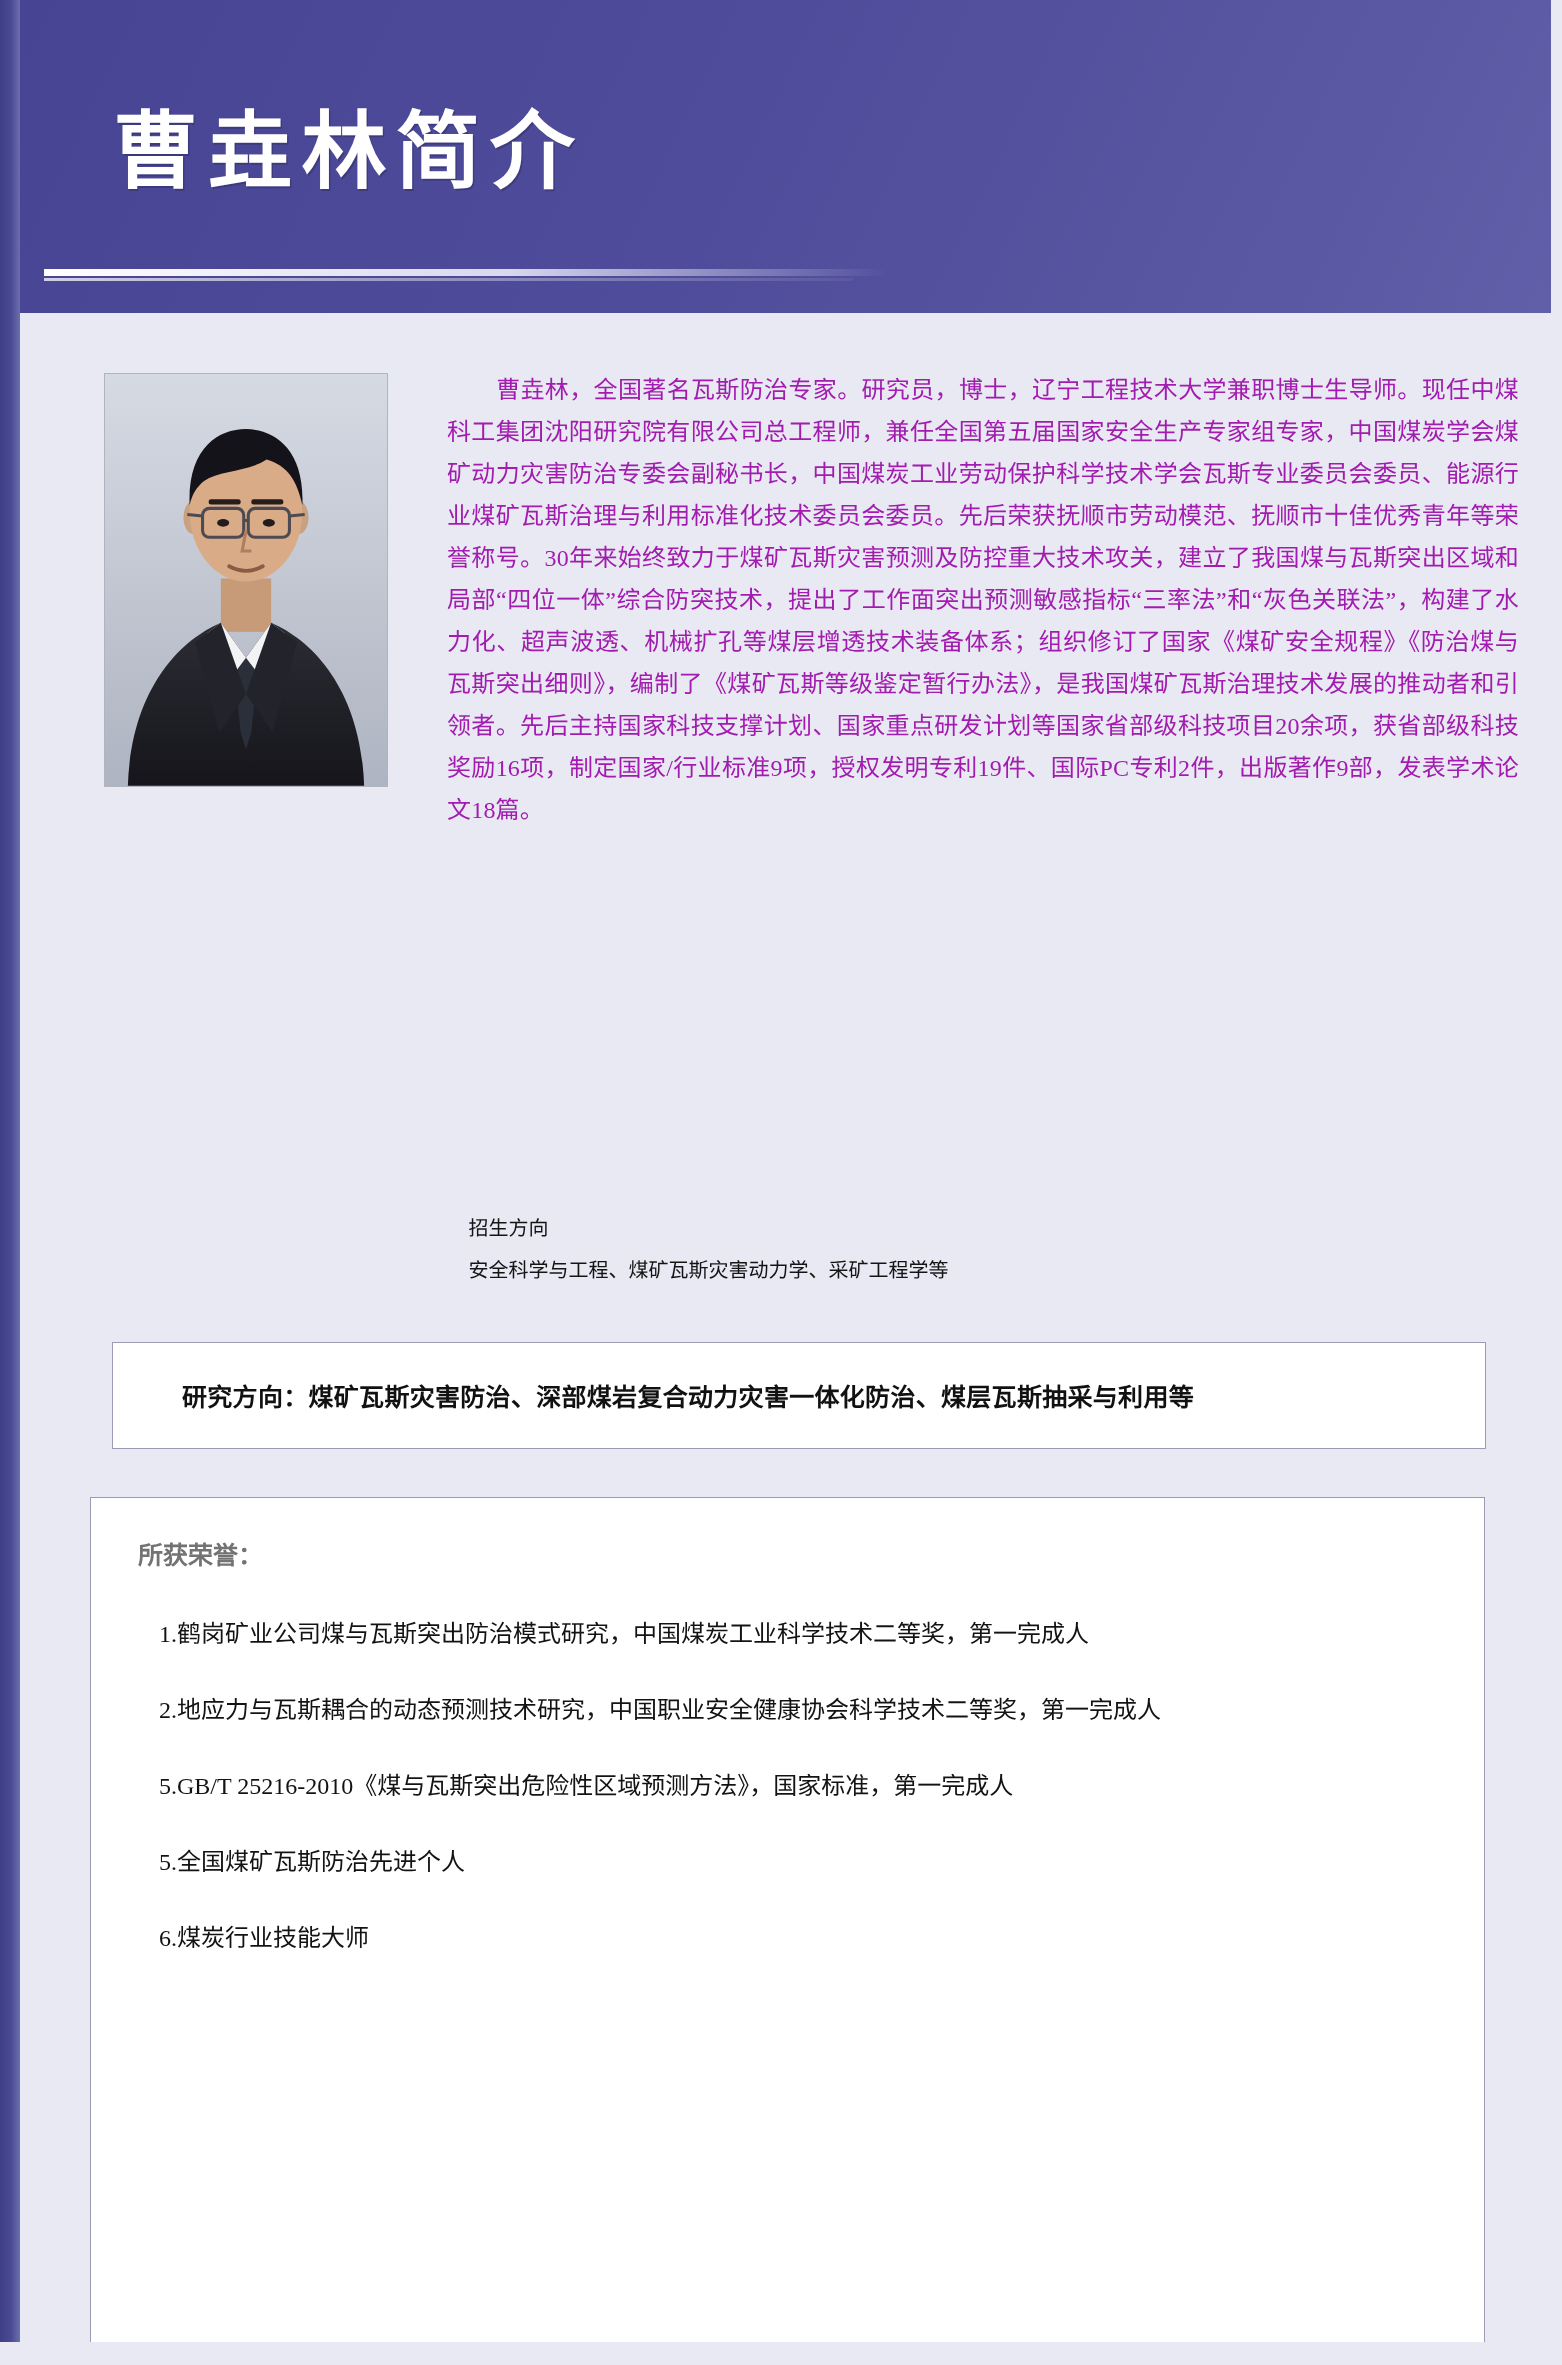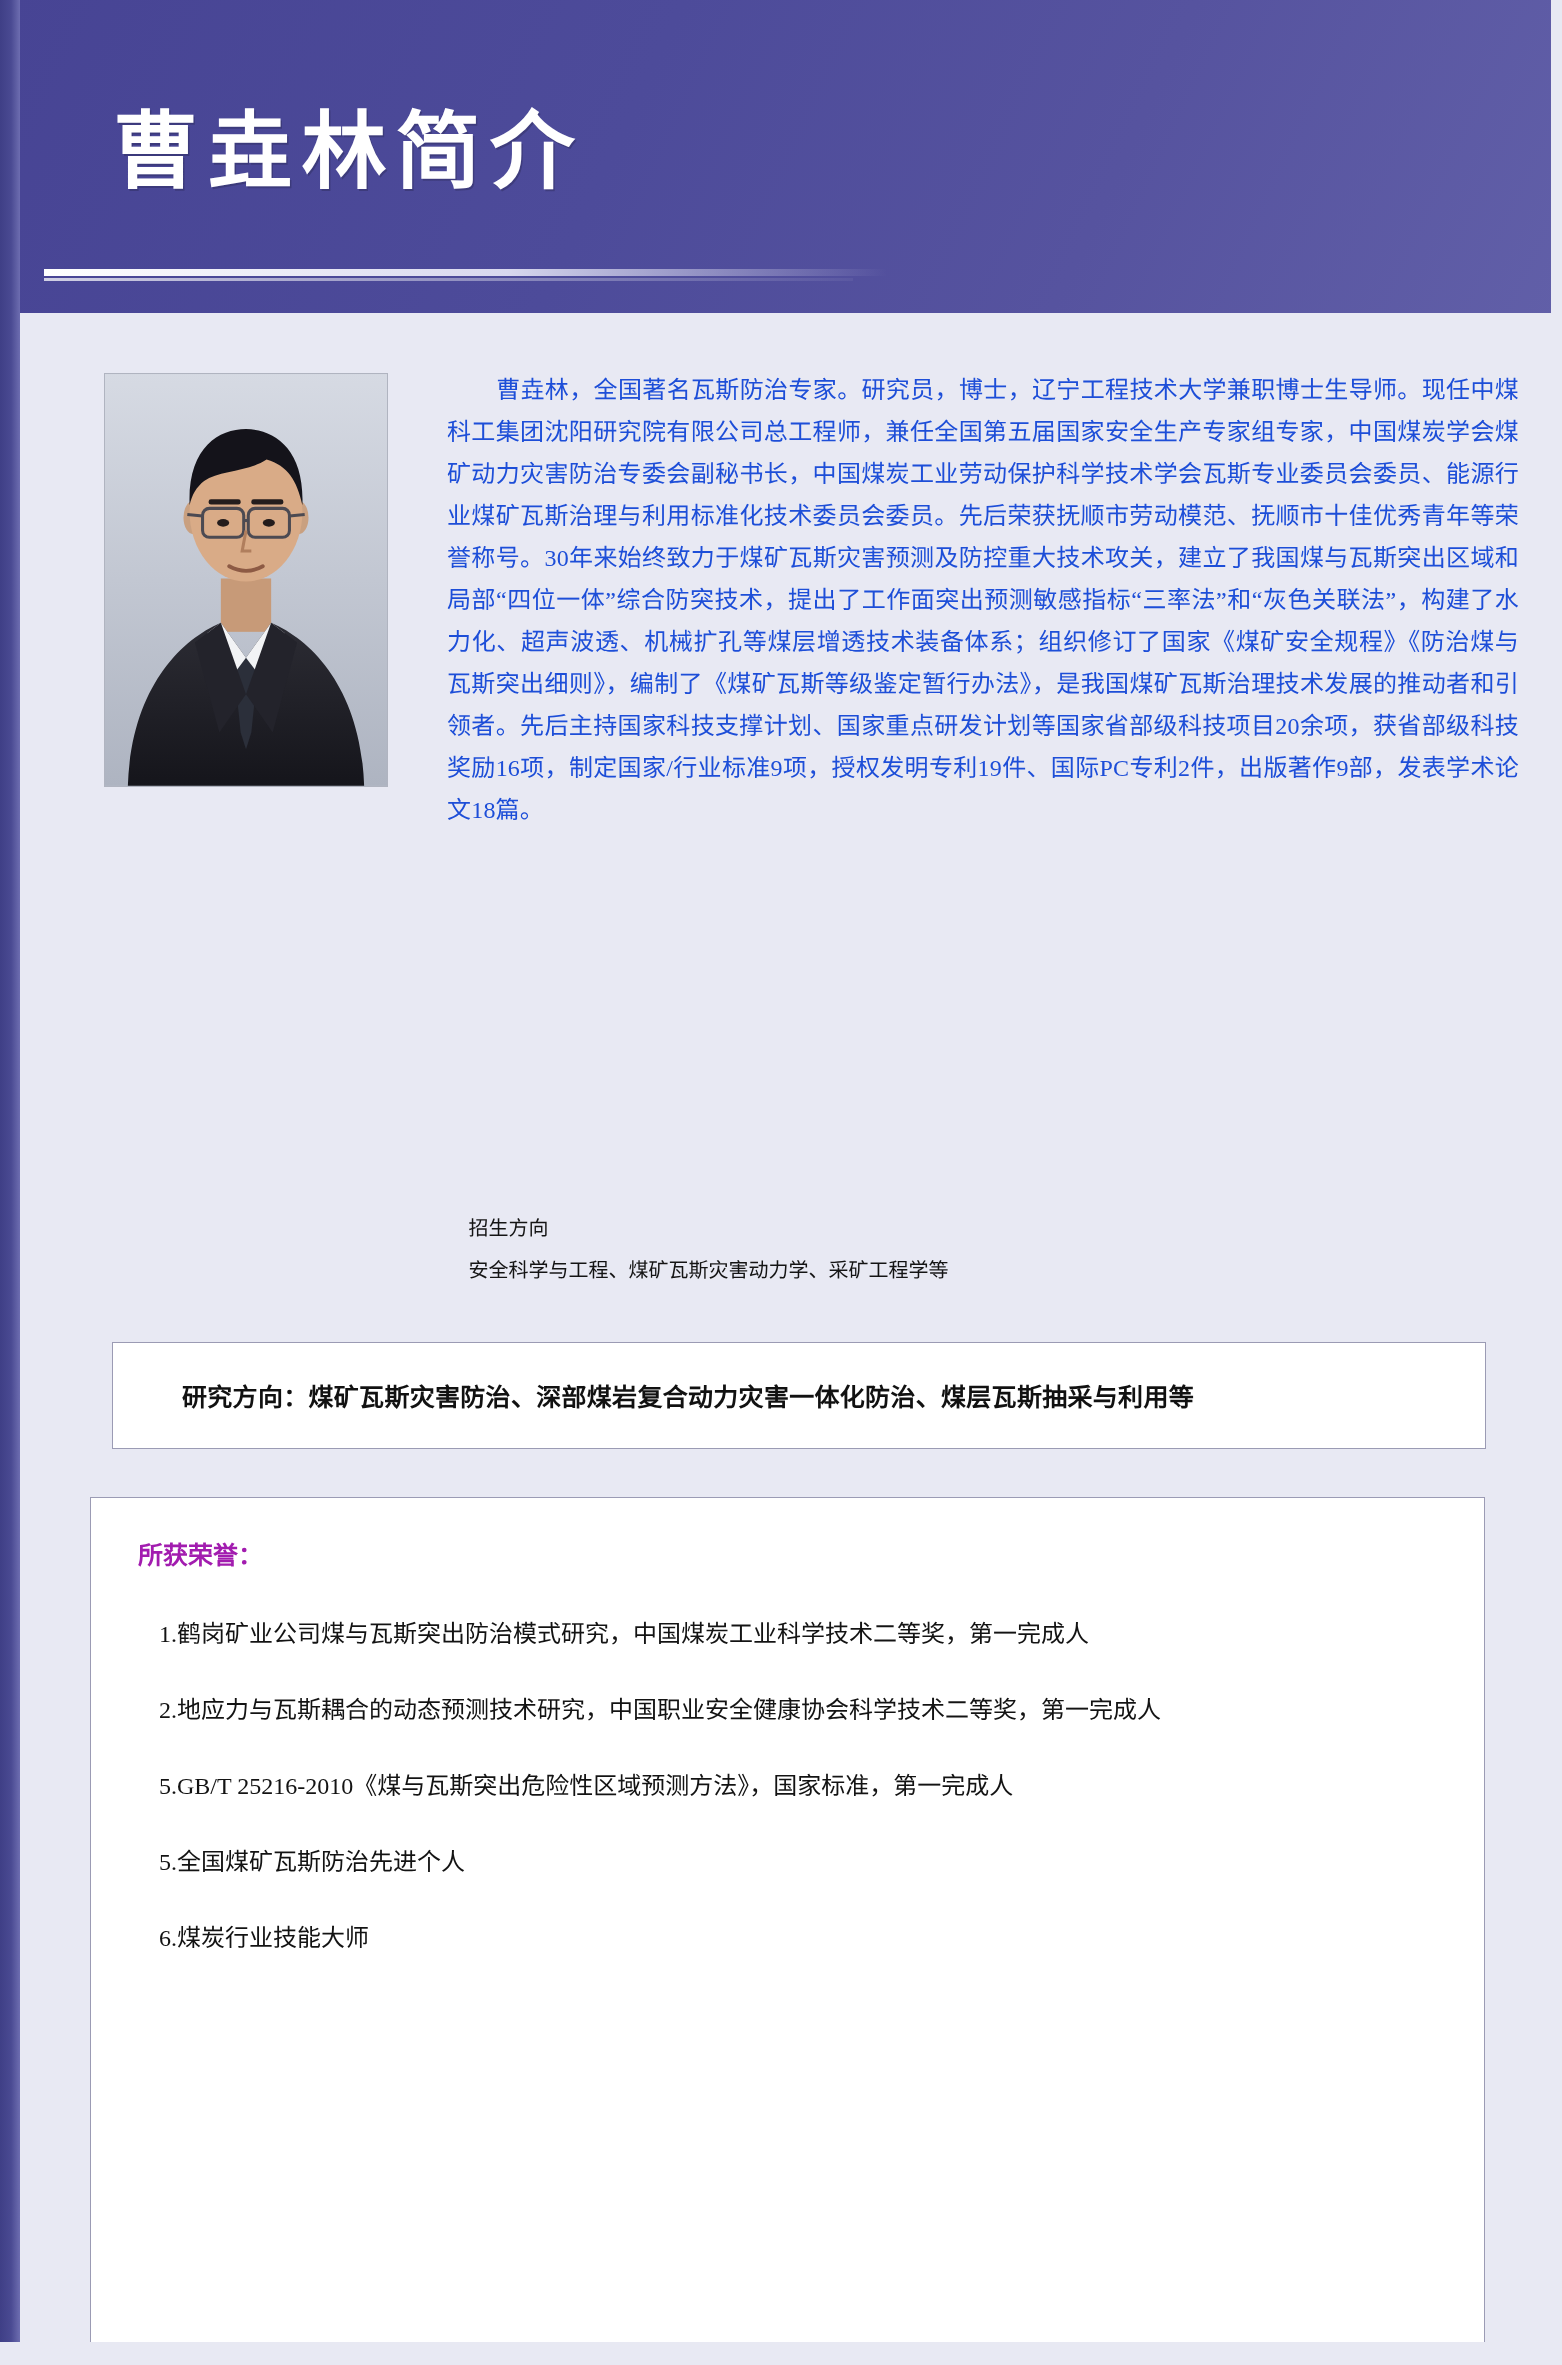--- a/index.html
+++ b/index.html
@@ -103,21 +103,21 @@
   .photo svg { display: block; }
 
   
   .intro {
     position: absolute;
     left: 427px;
     top: 56px;
     width: 1072px;
     font-size: 24px;
     line-height: 42px;
-    color: #1d4ed8;
+    color: #a21caf;
     text-align: justify;
     text-justify: inter-ideograph;
     letter-spacing: 0.2px;
   }
   .intro .indent { display: inline-block; width: 49px; }
 
   .admission {
     position: absolute;
     left: 427px;
     top: 894px;
@@ -158,21 +158,21 @@
     top: 1184px;
     width: 1395px;
     height: 989px;
   }
   .honors-title {
     position: absolute;
     left: 47px;
     top: 37px;
     font-size: 25px;
     font-weight: bold;
-    color: #a21caf;
+    color: #737373;
   }
   .honors-list {
     position: absolute;
     left: 44px;
     top: 98px;
     width: 1297px;
     margin-left: 24px;
   }
   .honor-item {
     font-size: 24px;

